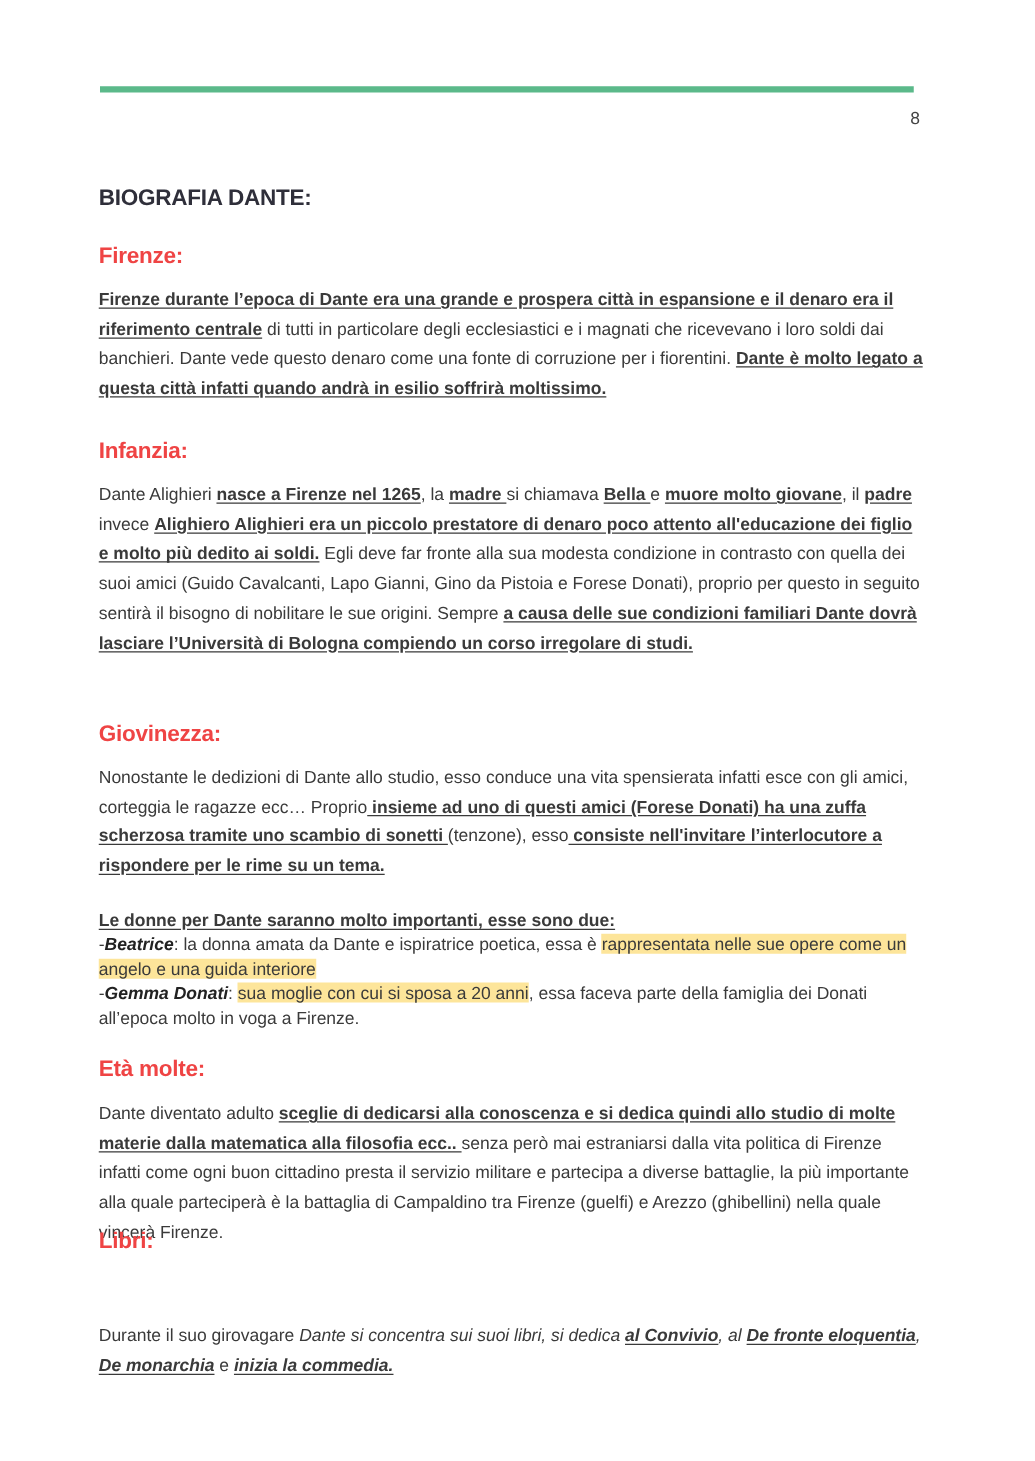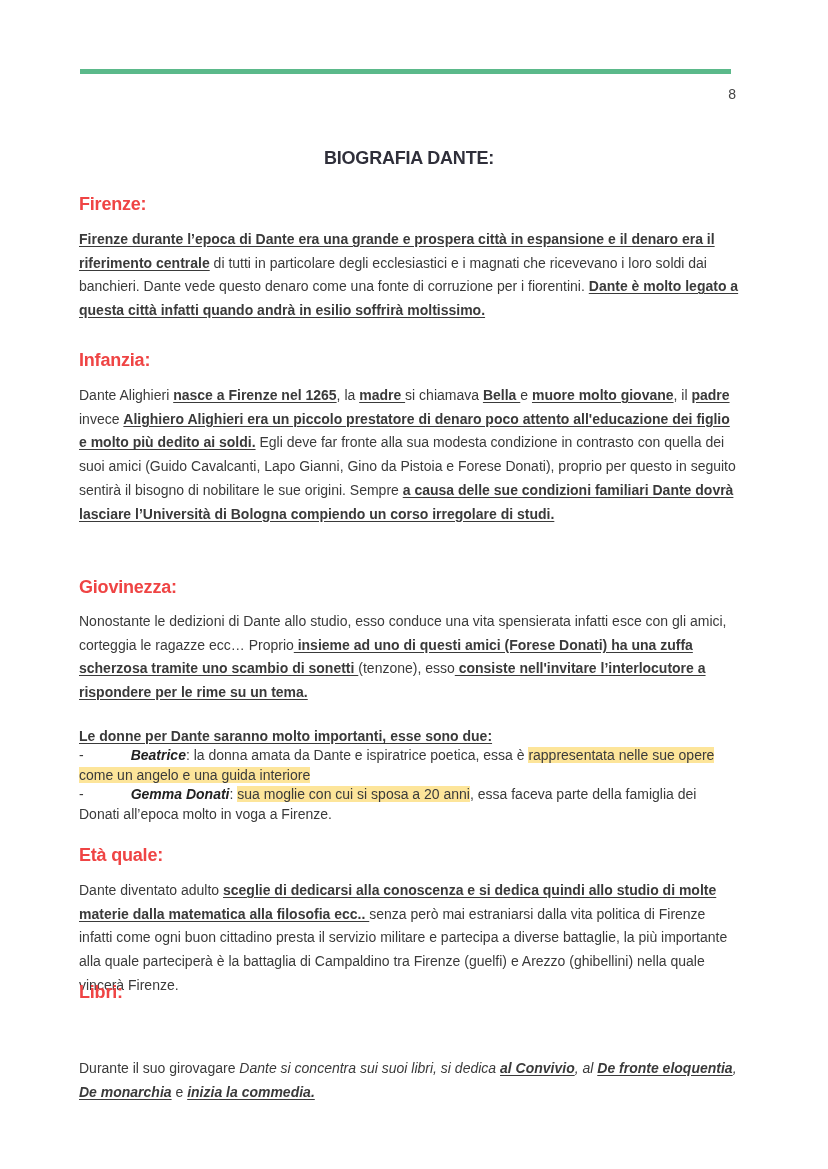--- a/index.html
+++ b/index.html
@@ -1,27 +1,27 @@
 <!DOCTYPE html>
 <html><head>
   <meta charset="utf-8">
   <style>
     html, body { margin: 0; padding: 0; background: #ffffff; }
     body { width: 828px; height: 1169px; position: relative; overflow: hidden;
            font-family: "Liberation Sans", "DejaVu Sans", sans-serif; color: #3c3c3c; }
     .topbar { position: absolute; left: 80px; top: 69px; width: 651px; height: 5px; background: #5bb98a; }
     .pagenum { position: absolute; right: 92px; top: 86px; font-size: 14px; color: #444; }
     .content { position: absolute; left: 79px; top: 148px; width: 660px; }
-    h1 { margin: 0; font-size: 18px; font-weight: bold; color: #2f2f3a; letter-spacing: -0.2px; text-align: center; }
+    h1 { margin: 0; font-size: 18px; font-weight: bold; color: #2f2f3a; letter-spacing: -0.2px; }
     h2 { margin: 0; font-size: 18px; font-weight: bold; color: #ef4444; letter-spacing: -0.2px; }
     p { margin: 0; font-size: 14px; line-height: 23.7px; color: #3a3a3a; }
     p.tight { line-height: 19.4px; }
     .u { text-decoration: underline; text-underline-offset: 2px; font-weight: bold; }
     .hl { background: #fde59a; }
-    .bi { font-weight: bold; font-style: italic; color: #222; margin-left: 47px; }
+    .bi { font-weight: bold; font-style: italic; color: #222; }
     .i { font-style: italic; }
     .blk { position: absolute; left: 0; width: 660px; }
   </style>
 </head>
 <body>
 
 <div class="topbar"></div>
 <div class="pagenum">8</div>
 
 <div class="content">
@@ -31,18 +31,18 @@
   <p class="blk" style="top:80px"><span class="u">Firenze durante l’epoca di Dante era una grande e prospera città in espansione e il denaro era il riferimento centrale</span><span> di tutti in particolare degli ecclesiastici e i magnati che ricevevano i loro soldi dai banchieri. Dante vede questo denaro come una fonte di corruzione per i fiorentini. </span><span class="u">Dante è molto legato a questa città infatti quando andrà in esilio soffrirà moltissimo.</span></p>
 
   <h2 class="blk" style="top:202px">Infanzia:</h2>
   <p class="blk" style="top:236px"><span>Dante Alighieri </span><span class="u">nasce a Firenze nel 1265</span><span>, la </span><span class="u">madre </span><span>si chiamava </span><span class="u">Bella </span><span>e </span><span class="u">muore molto giovane</span><span>, il </span><span class="u">padre </span><span>invece </span><span class="u">Alighiero Alighieri era un piccolo prestatore di denaro poco attento all'educazione dei figlio e molto più dedito ai soldi.</span><span> Egli deve far fronte alla sua modesta condizione in contrasto con quella dei suoi amici (Guido Cavalcanti, Lapo Gianni, Gino da Pistoia e Forese Donati), proprio per questo in seguito sentirà il bisogno di nobilitare le sue origini. Sempre </span><span class="u">a causa delle sue condizioni familiari Dante dovrà lasciare l’Università di Bologna compiendo un corso irregolare di studi.</span></p>
 
   <h2 class="blk" style="top:429px">Giovinezza:</h2>
   <p class="blk" style="top:462px"><span>Nonostante le dedizioni di Dante allo studio, esso conduce una vita spensierata infatti esce con gli amici, corteggia le ragazze ecc… Proprio</span><span class="u"> insieme ad uno di questi amici (Forese Donati) ha una zuffa scherzosa tramite uno scambio di sonetti </span><span>(tenzone), esso</span><span class="u"> consiste nell'invitare l’interlocutore a rispondere per le rime su un tema.</span></p>
 
   <p class="blk tight" style="top:579px"><span class="u">Le donne per Dante saranno molto importanti, esse sono due:</span><br><span>-</span><span class="bi">Beatrice</span><span>: la donna amata da Dante e ispiratrice poetica, essa è </span><span class="hl">rappresentata nelle sue opere come un angelo e una guida interiore</span><br><span>-</span><span class="bi">Gemma Donati</span><span>: </span><span class="hl">sua moglie con cui si sposa a 20 anni</span><span>, essa faceva parte della famiglia dei Donati all’epoca molto in voga a Firenze.</span></p>
 
-  <h2 class="blk" style="top:697px">Età quale:</h2>
+  <h2 class="blk" style="top:697px">Età molte:</h2>
   <p class="blk" style="top:731px"><span>Dante diventato adulto </span><span class="u">sceglie di dedicarsi alla conoscenza e si dedica quindi allo studio di molte materie dalla matematica alla filosofia ecc.. </span><span>senza però mai estraniarsi dalla vita politica di Firenze infatti come ogni buon cittadino presta il servizio militare e partecipa a diverse battaglie, la più importante alla quale parteciperà è la battaglia di Campaldino tra Firenze (guelfi) e Arezzo (ghibellini) nella quale vincerà Firenze.</span></p>
 
   <h2 class="blk" style="top:834px">Libri:</h2>
   <p class="blk" style="top:909px"><span>Durante il suo girovagare </span><span class="i">Dante si concentra sui suoi libri, si dedica </span><span class="i u">al Convivio</span><span class="i">, al </span><span class="i u">De fronte eloquentia</span><span class="i">, </span><span class="i u">De monarchia</span><span> e </span><span class="i u">inizia la commedia.</span></p>
 </div>
 
 </body></html>

